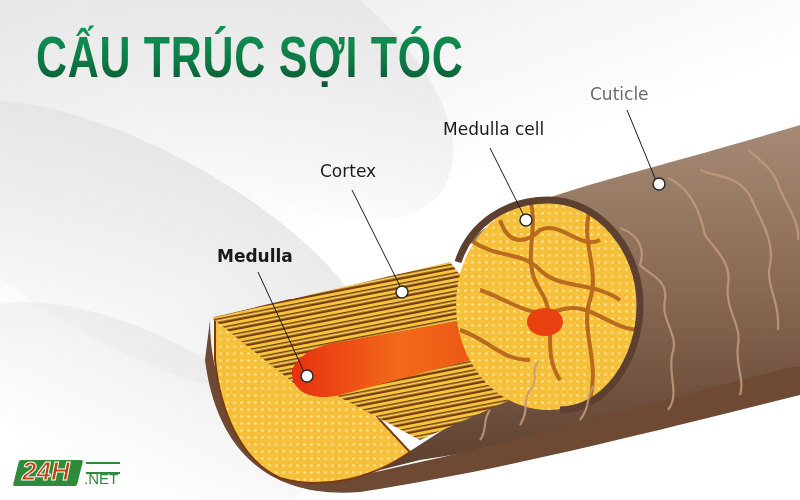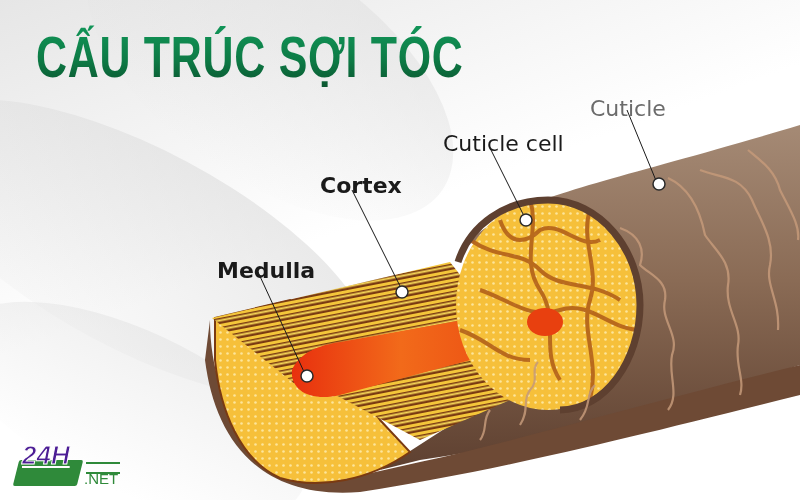--- a/index.html
+++ b/index.html
@@ -11,26 +11,26 @@
       background:linear-gradient(200deg,rgba(210,210,210,0.55),rgba(255,255,255,0));transform:rotate(28deg);}
   .swoosh2{position:absolute;left:60px;top:-40px;width:420px;height:220px;border-radius:50%;
       background:linear-gradient(180deg,rgba(225,225,225,0.6),rgba(255,255,255,0));transform:rotate(35deg);}
   .swoosh3{position:absolute;left:-60px;top:330px;width:380px;height:160px;border-radius:50%;
       background:linear-gradient(180deg,rgba(225,225,225,0.5),rgba(255,255,255,0));transform:rotate(25deg);}
   .title{position:absolute;left:36px;top:22px;font-family:"Liberation Sans",sans-serif;font-weight:bold;
       font-size:58px;letter-spacing:1px;transform:scaleX(0.74);transform-origin:left top;white-space:nowrap;
       background:linear-gradient(180deg,#12985a 0%,#0d7a45 55%,#0a4f2c 100%);
       -webkit-background-clip:text;background-clip:text;color:transparent;line-height:70px;}
   svg.diagram{position:absolute;left:0;top:0;}
-  .label{position:absolute;font-family:"DejaVu Sans",sans-serif;font-size:22px;color:#1a1a1a;white-space:nowrap;margin-top:12px;}
+  .label{position:absolute;font-family:"DejaVu Sans",sans-serif;font-size:17px;color:#1a1a1a;white-space:nowrap;}
   .label.muted{color:#6b6b6b;}
   .logo{position:absolute;left:12px;top:436px;width:110px;height:56px;}
   .logo .top{position:absolute;left:2px;top:0;font-family:"Liberation Sans",sans-serif;font-weight:bold;font-size:20px;color:#2f8a3a;letter-spacing:-0.5px;}
   .logo .badge{position:absolute;left:4px;top:24px;width:64px;height:26px;background:#2f8a3a;transform:skewX(-14deg);border-radius:2px;}
-  .logo .num{position:absolute;left:10px;top:4px;font-family:"Liberation Sans",sans-serif;font-weight:bold;font-style:italic;font-size:26px;color:#4c1d95;text-decoration:underline;-webkit-text-stroke:1px #fff;}
+  .logo .num{position:absolute;left:10px;top:20px;font-family:"Liberation Sans",sans-serif;font-weight:bold;font-style:italic;font-size:26px;color:#c2410c;-webkit-text-stroke:1px #fff;}
   .logo .net{position:absolute;left:72px;top:34px;font-family:"Liberation Sans",sans-serif;font-weight:normal;font-size:15px;color:#2f8a3a;}
   .logo .lines{position:absolute;left:74px;top:26px;width:34px;height:8px;border-top:2px solid #2f8a3a;border-bottom:2px solid #2f8a3a;}
 </style>
 </head>
 <body>
 
 <div class="bg"></div>
 <div class="swoosh2"></div>
 <div class="swoosh1"></div>
 <div class="swoosh3"></div>
@@ -107,22 +107,22 @@
   </g>
   <g fill="#fff" stroke="#2a2a2a" stroke-width="1.5">
     <circle cx="659" cy="184" r="6"></circle>
     <circle cx="526" cy="220" r="6"></circle>
     <circle cx="402" cy="292" r="6"></circle>
     <circle cx="307" cy="376" r="6"></circle>
   </g>
 </svg>
 
 <div class="label muted" style="left:590px;top:84px;">Cuticle</div>
-<div class="label" style="left:443px;top:119px;">Cuticle cell</div>
-<div class="label" style="left:320px;top:161px;font-weight:bold;">Cortex</div>
+<div class="label" style="left:443px;top:119px;">Medulla cell</div>
+<div class="label" style="left:320px;top:161px;">Cortex</div>
 <div class="label" style="left:217px;top:246px;font-weight:bold;">Medulla</div>
 
 <div class="logo">
   <div class="badge"></div>
   <div class="num">24H</div>
   <div class="lines"></div>
   <div class="net">.NET</div>
 </div>
 
 </body></html>

